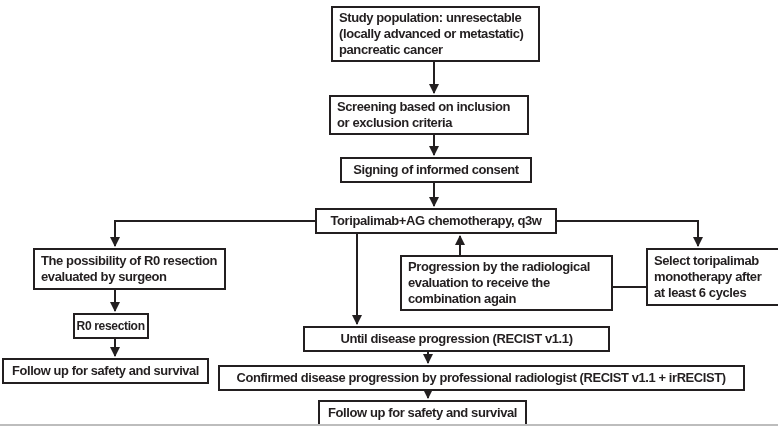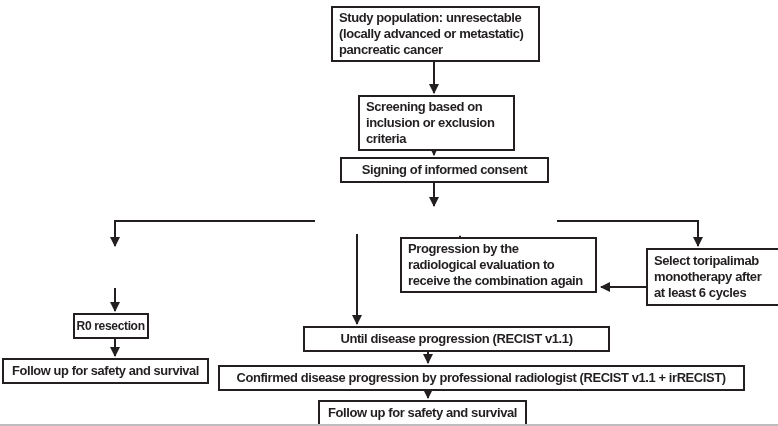--- a/index.html
+++ b/index.html
@@ -69,39 +69,45 @@
     <line x1="115" y1="288" x2="115" y2="311" marker-end="url(#arrowhead)"></line>
     <line x1="115" y1="339" x2="115" y2="356" marker-end="url(#arrowhead)"></line>
     <line x1="428" y1="352" x2="428" y2="363" marker-end="url(#arrowhead)"></line>
     <line x1="428" y1="391" x2="428" y2="398" marker-end="url(#arrowhead)"></line>
   </svg>
 
   <div class="box multi" style="left:331px;top:6px;width:209px;min-height:52px">
     <span class="txt">Study population: unresectable (locally advanced or metastatic) pancreatic cancer</span>
   </div>
 
-  <div class="box multi" style="left:358px;top:95px;width:157px;min-height:38px">
+  <div class="box multi" style="left:329px;top:95px;width:200px;min-height:38px">
     <span class="txt">Screening based on inclusion or exclusion criteria</span>
   </div>
 
-  <div class="box single" style="left:340px;top:157px;width:209px">
+  <div class="box single" style="left:340px;top:157px;width:192px">
     <span class="txt">Signing of  informed consent</span>
   </div>
 
+  <div class="box single" style="left:315px;top:208px;width:242px">
+    <span class="txt">Toripalimab+AG chemotherapy, q3w</span>
+  </div>
 
+  <div class="box multi" style="left:33px;top:248px;width:193px;min-height:42px">
+    <span class="txt">The possibility of R0 resection evaluated by surgeon</span>
+  </div>
 
   <div class="box single" style="left:73px;top:313px;width:76px">
     <span class="txt" style="transform: scaleX(0.929);">R0 resection</span>
   </div>
 
   <div class="box single" style="left:2px;top:358px;width:207px">
     <span class="txt" style="transform: scaleX(0.989);">Follow up for safety and survival</span>
   </div>
 
-  <div class="box multi" style="left:400px;top:237px;width:197px;min-height:56px">
+  <div class="box multi" style="left:400px;top:255px;width:213px;min-height:56px">
     <span class="txt">Progression by the radiological evaluation to receive the combination again</span>
   </div>
 
   <div class="box multi" style="left:646px;top:248px;width:136px;min-height:58px">
     <span class="txt">Select toripalimab monotherapy after at least 6 cycles</span>
   </div>
 
   <div class="box single" style="left:303px;top:326px;width:307px">
     <span class="txt">Until disease progression (RECIST v1.1)</span>
   </div>

